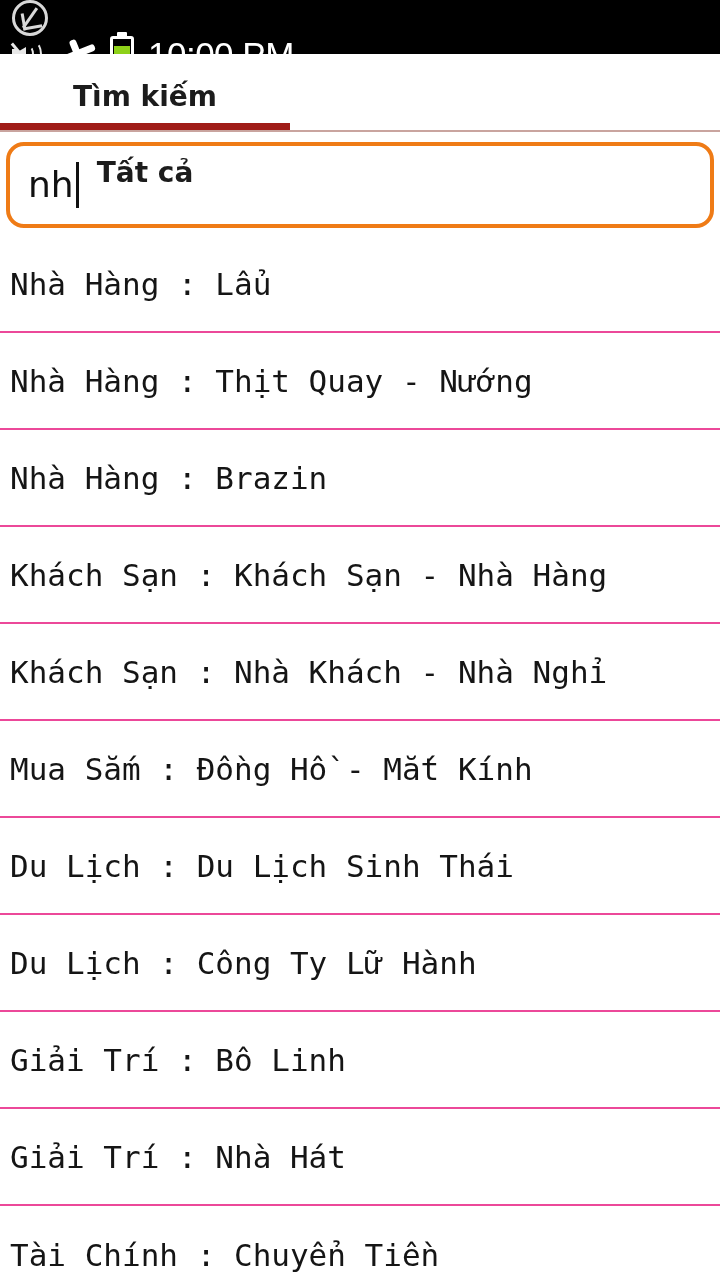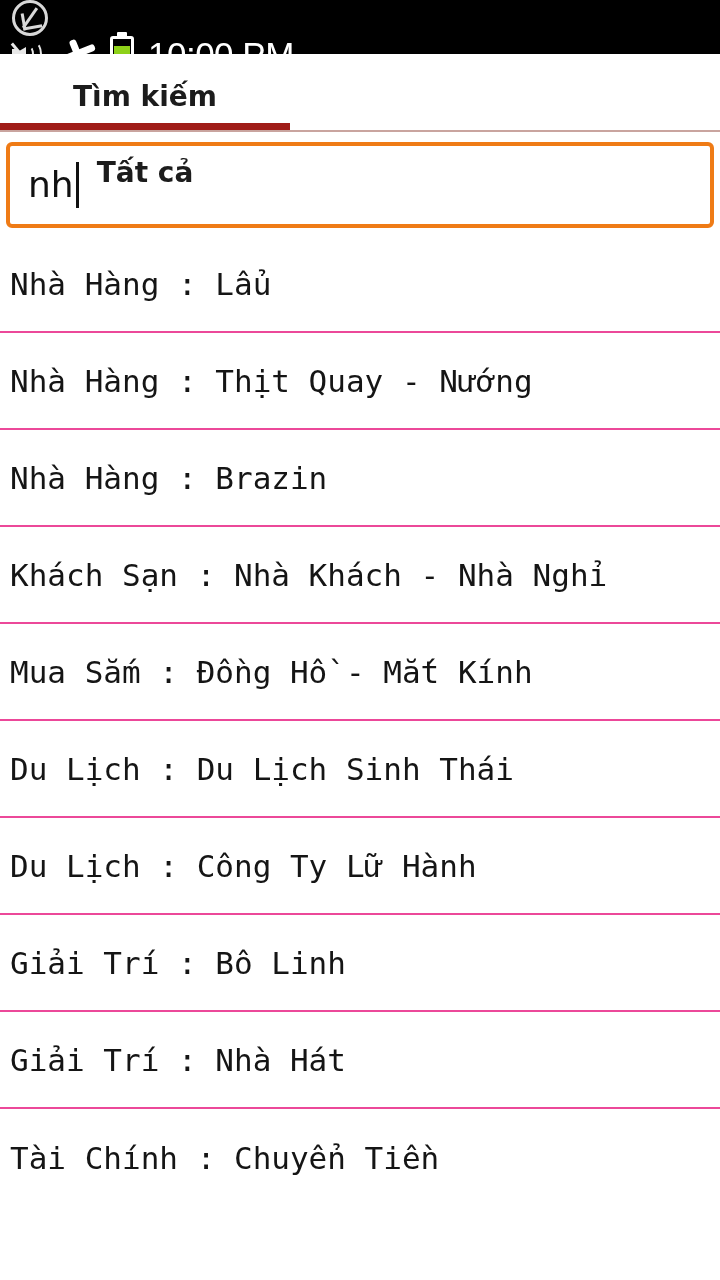--- a/index.html
+++ b/index.html
@@ -157,21 +157,21 @@
   }
 
   
   .searchwrap {
     padding:10px 6px 8px 6px;
     background:#ffffff;
   }
   .searchbox {
     height:86px;
     border:4px solid #ef7b16;
-    border-radius:6px;
+    border-radius:18px;
     background:#ffffff;
     display:flex;
     align-items:center;
     padding:0 18px;
   }
   .searchtext {
     font-family:"DejaVu Sans", sans-serif;
     font-size:36px;
     color:#111111;
     line-height:1;
@@ -242,20 +242,21 @@
   <div class="searchbox">
     <span class="searchtext">nh</span>
     <span class="caret"></span>
   </div>
 </div>
 
 <div class="list">
   <div class="list-item">Nhà Hàng : Lẩu</div>
   <div class="list-item">Nhà Hàng : Thịt Quay - Nướng</div>
   <div class="list-item">Nhà Hàng : Brazin</div>
+  <div class="list-item">Khách Sạn : Khách Sạn - Nhà Hàng</div>
   <div class="list-item">Khách Sạn : Nhà Khách - Nhà Nghỉ</div>
   <div class="list-item">Mua Sắm : Đồng Hồ - Mắt Kính</div>
   <div class="list-item">Du Lịch : Du Lịch Sinh Thái</div>
   <div class="list-item">Du Lịch : Công Ty Lữ Hành</div>
   <div class="list-item">Giải Trí : Bô Linh</div>
   <div class="list-item">Giải Trí : Nhà Hát</div>
   <div class="list-item">Tài Chính : Chuyển Tiền</div>
 </div>
 
 </body></html>

